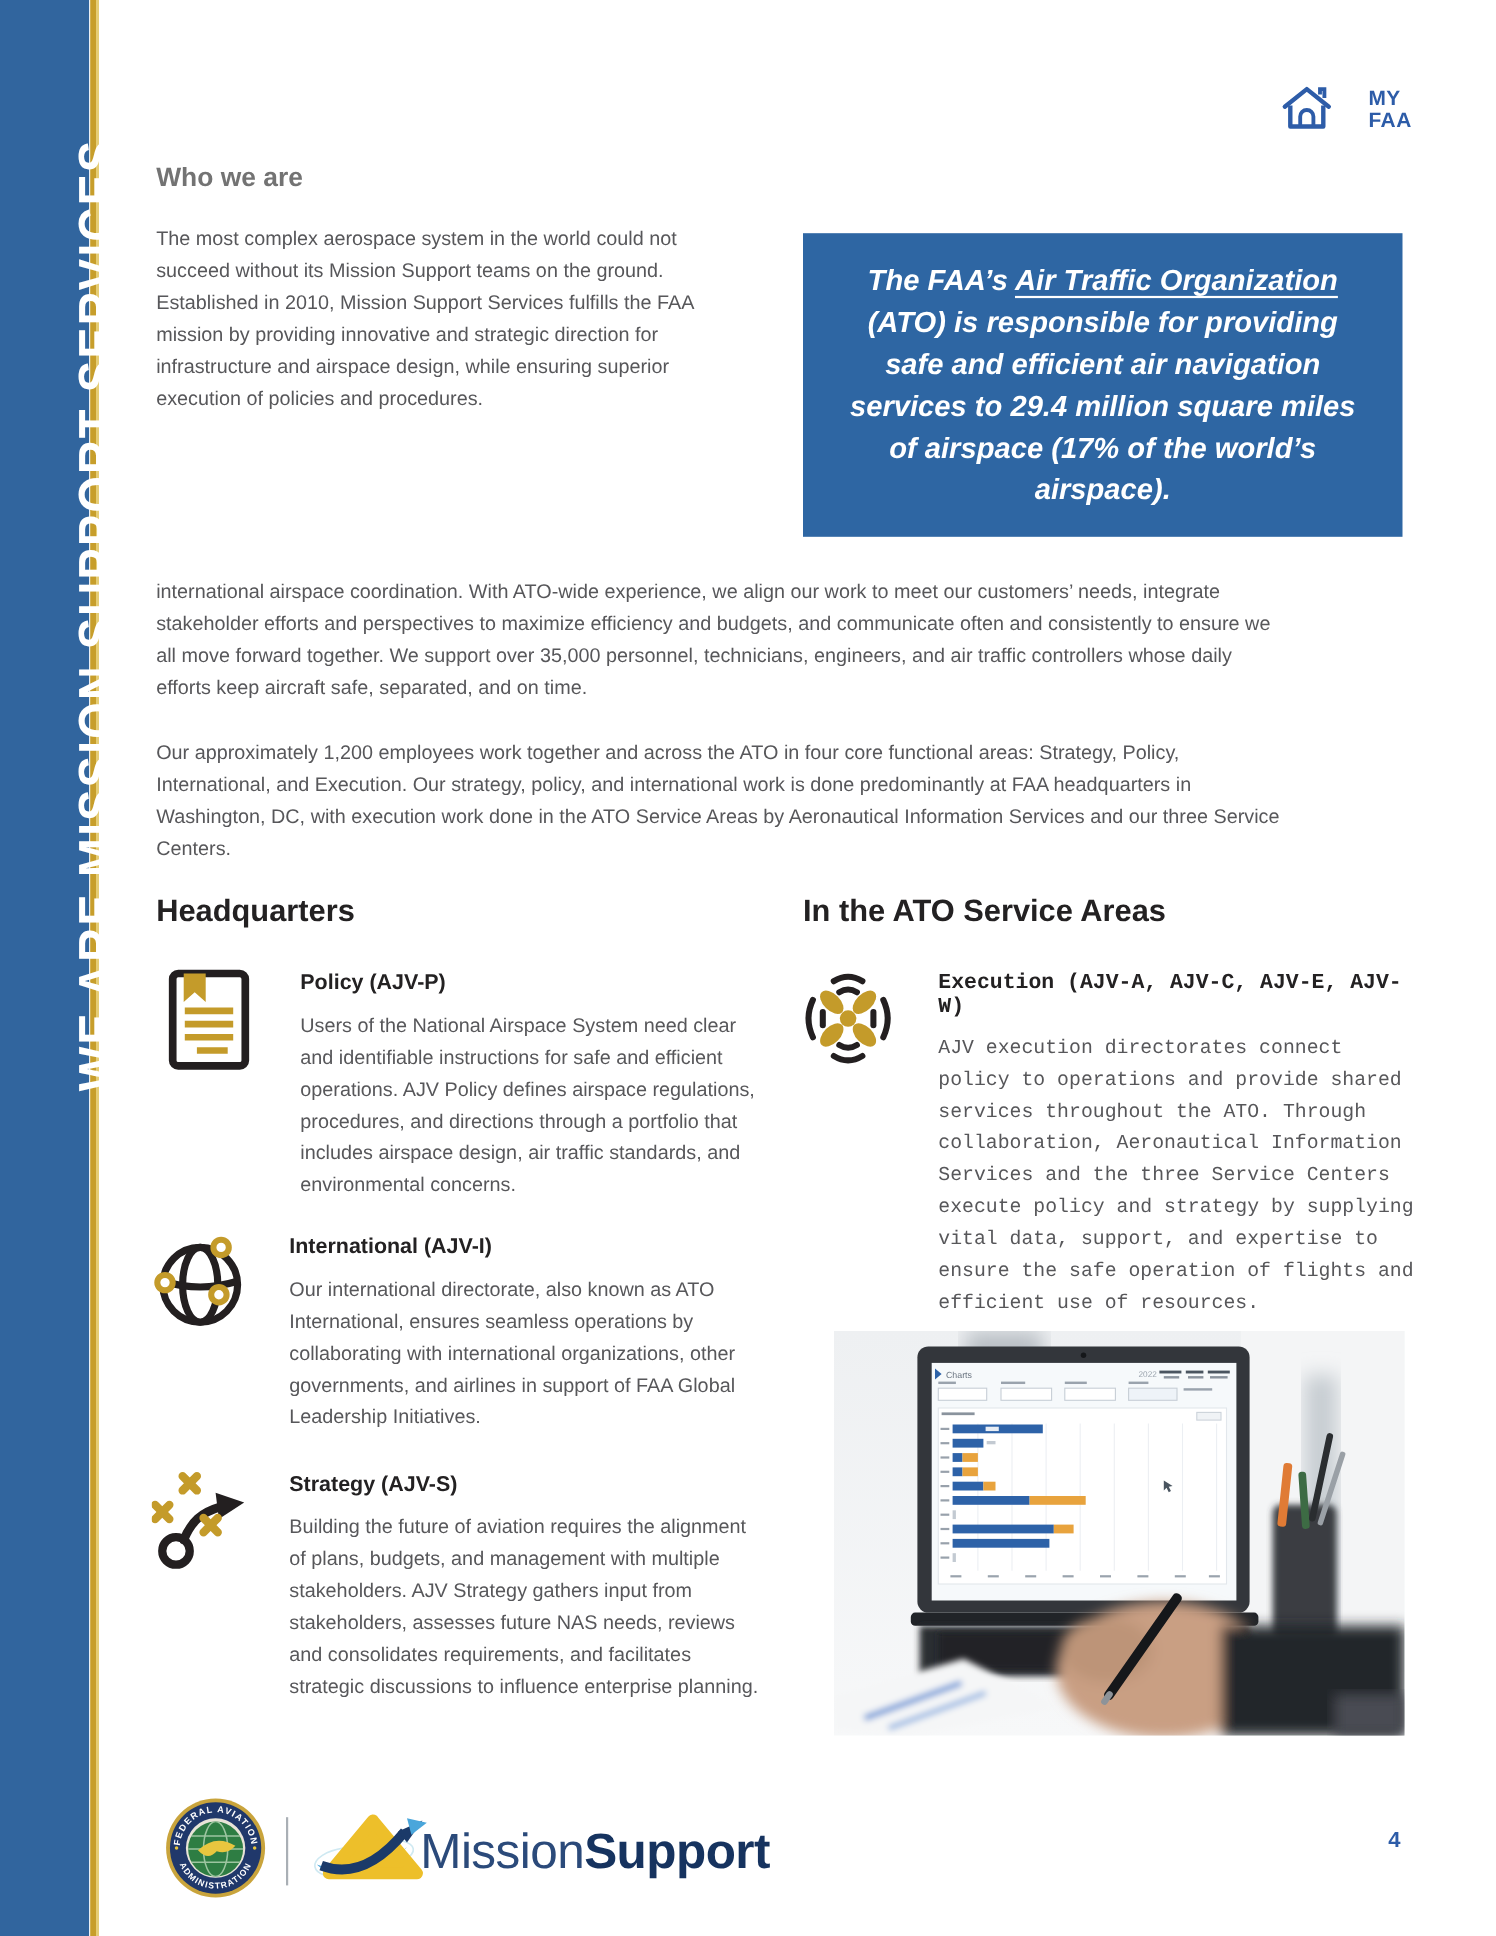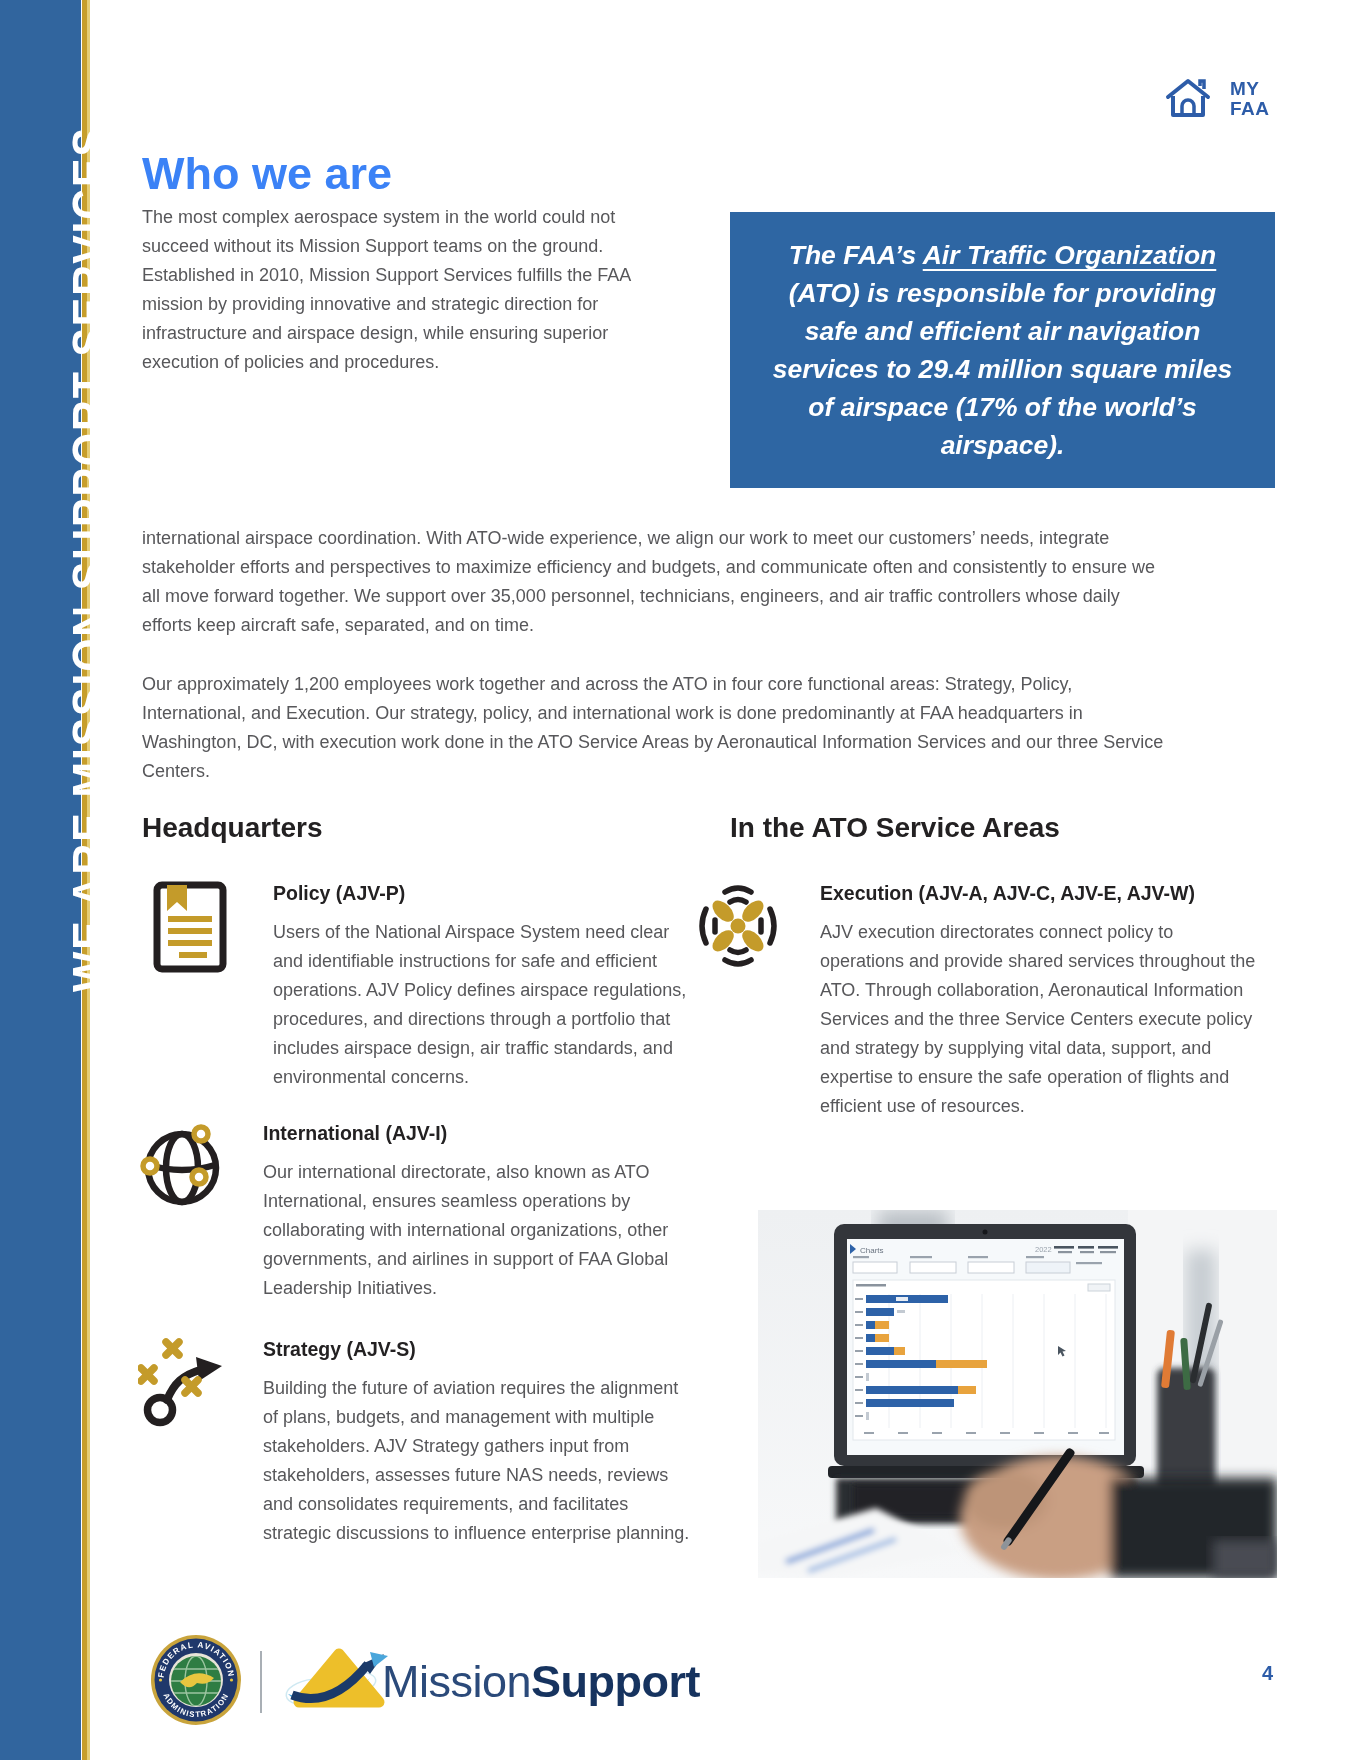--- a/index.html
+++ b/index.html
@@ -6,24 +6,24 @@
   .page{position:relative;width:1360px;height:1760px;background:#ffffff;overflow:hidden;
         font-family:"Liberation Sans",sans-serif;color:#57575a;}
   
   .side-bar{position:absolute;left:0;top:0;width:81px;height:1760px;background:#31659e;}
   .side-gold{position:absolute;left:82px;top:0;width:8px;height:1760px;
              background:linear-gradient(to right,#c79e2b 0 5px,#e5cd76 5px 8px);}
   .side-text{position:absolute;left:60px;top:992px;transform:rotate(-90deg) scale(0.93,1.06);
              transform-origin:0 0;white-space:nowrap;font-weight:bold;font-size:46px;
              letter-spacing:2px;color:#ffffff;}
   
-  .myfaa{position:absolute;left:1164px;top:76px;display:flex;align-items:center;gap:18px;cursor:pointer;}
+  .myfaa{position:absolute;left:1164px;top:76px;display:flex;align-items:center;gap:32px;cursor:pointer;}
   .myfaa-text{font-weight:bold;font-size:19px;line-height:20px;color:#2d5ca8;letter-spacing:.5px;}
   
-  .h1{position:absolute;left:142px;top:148px;margin:0;font-size:45px;font-weight:bold;color:#3b82f6;}
+  .h1{position:absolute;left:142px;top:148px;margin:0;font-size:24px;font-weight:bold;color:#737373;}
   .p{font-size:18px;line-height:29px;color:#57575a;margin:0;}
   .p1{position:absolute;left:142px;top:203px;width:515px;}
   .p2a{position:absolute;left:142px;top:437px;width:520px;}
   .p2b{position:absolute;left:142px;top:524px;width:1030px;}
   .p3{position:absolute;left:142px;top:670px;width:1030px;}
   .callout{position:absolute;left:730px;top:212px;width:545px;height:276px;background:#2e66a3;
            color:#fff;display:flex;align-items:center;justify-content:center;text-align:center;
            padding:0 40px;box-sizing:border-box;font-style:italic;font-weight:bold;
            font-size:26.5px;line-height:38px;}
   .callout .link{text-decoration:underline;text-underline-offset:5px;text-decoration-thickness:2px;cursor:pointer;}
@@ -32,21 +32,21 @@
   .svc{position:absolute;display:flex;gap:20px;}
   .svc .ic{flex:none;}
   .svc h3{margin:2px 0 13px 0;font-size:19.5px;font-weight:bold;color:#232122;}
   .svc p{margin:0;font-size:18px;line-height:29px;color:#57575a;}
   .svc-policy{left:142px;top:880px;width:530px;}
   .svc-policy .ic{width:101px;padding-left:10px;}
   .svc-intl{left:138px;top:1120px;width:534px;}
   .svc-intl .ic{width:105px;}
   .svc-strategy{left:138px;top:1336px;width:540px;}
   .svc-strategy .ic{width:105px;}
-  .svc-exec{left:694px;top:880px;width:556px;}
+  .svc-exec{left:727px;top:880px;width:556px;font-family:Liberation Mono, monospace;}
   .svc-exec .ic{width:106px;}
   
   .photo{position:absolute;left:758px;top:1210px;width:519px;height:368px;overflow:hidden;}
   
   .footer{position:absolute;left:150px;top:1634px;display:flex;align-items:center;}
   .f-divider{width:2px;height:62px;background:#a9afb5;margin:0 20px 0 18px;}
   .f-logo{display:flex;align-items:center;}
   .f-word{font-size:45px;letter-spacing:-0.5px;margin-left:-12px;text-align:center;}
   .f-word .w1{color:#2b4a7a;font-weight:normal;}
   .f-word .w2{color:#16335f;font-weight:bold;}

